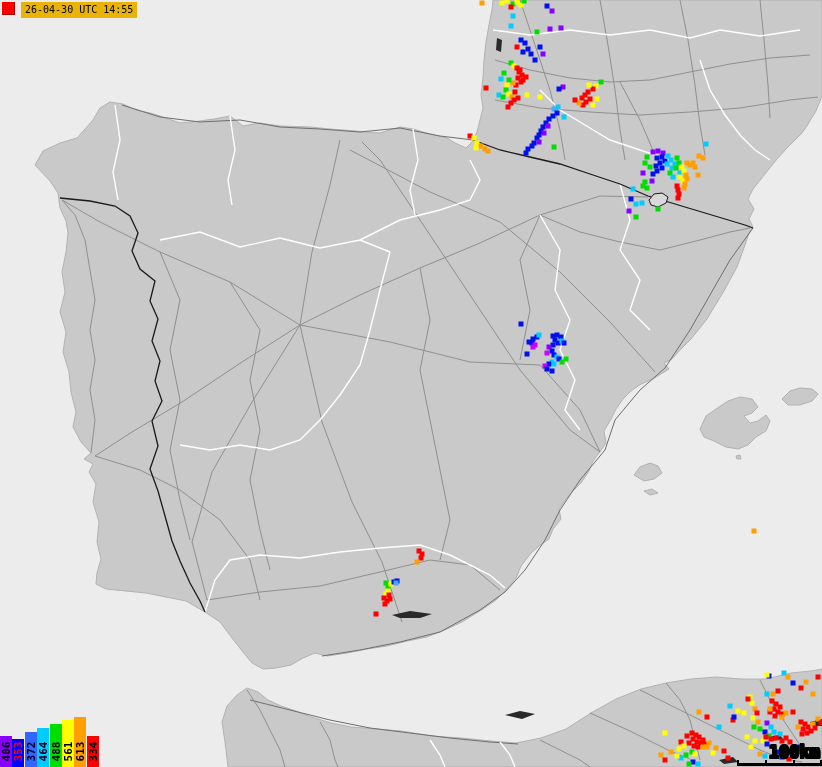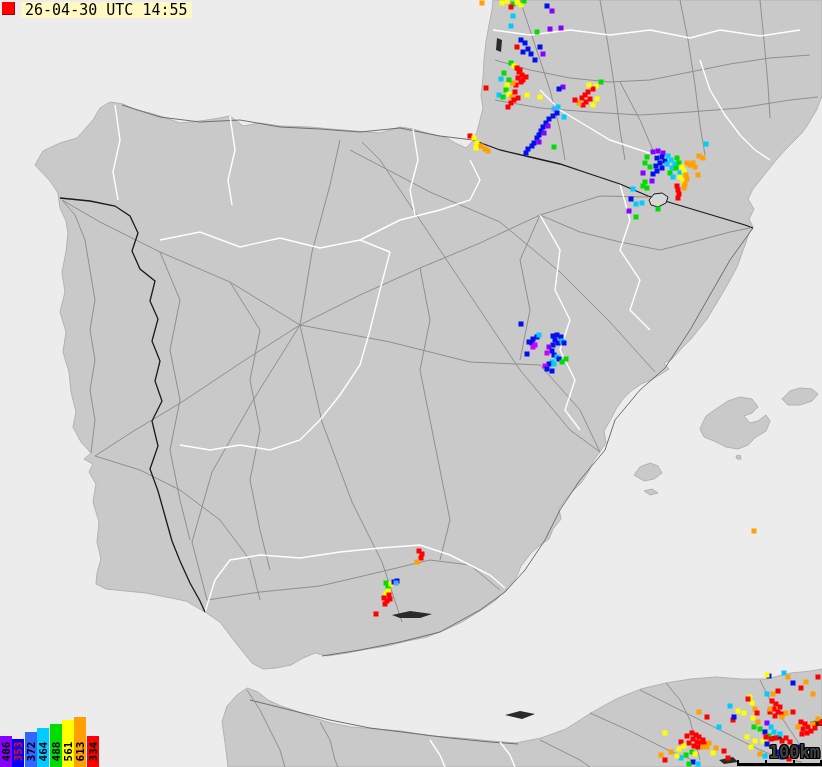--- a/index.html
+++ b/index.html
@@ -6,26 +6,26 @@
   .map-root{position:relative;width:822px;height:767px;overflow:hidden;background:#ececec;font-family:"DejaVu Sans Mono","Liberation Mono",monospace;}
   svg{position:absolute;left:0;top:0;}
   .land{fill:#c9c9c9;stroke:#b2b2b2;stroke-width:1;}
   .road{fill:none;stroke:#8f8f8f;stroke-width:1;}
   .road2{fill:none;stroke:#6e6e6e;stroke-width:1;}
   .border{fill:none;stroke:#1a1a1a;stroke-width:1.3;}
   .admin{fill:none;stroke:#ffffff;stroke-width:1.4;}
   .terrain{fill:#2a2a2a;stroke:none;}
   .header-box{position:absolute;left:2px;top:2px;display:flex;align-items:flex-start;z-index:30;}
   .marker-square{width:12px;height:12px;background:#ff0000;border-right:1px solid #aa0000;border-bottom:1px solid #aa0000;}
-  .header-text{margin-left:6px;background:#fef9c3;padding:0 4px;font-size:15px;line-height:16px;color:#000;}
+  .header-text{margin-left:6px;background:#eab308;padding:0 4px;font-size:10px;line-height:16px;color:#000;}
   .legend{position:absolute;left:0;bottom:0;width:102px;height:52px;z-index:30;}
   .legend-bar{position:absolute;bottom:0;width:12px;}
   .legend-label{position:absolute;left:50%;bottom:9px;transform:translateX(-50%) rotate(-90deg);font-size:11px;font-weight:bold;white-space:nowrap;letter-spacing:0px;}
   .scale-wrap{position:absolute;right:0;bottom:0;z-index:25;}
-  .scale-label{position:absolute;right:2px;bottom:5px;color:#404040;font-size:17px;font-weight:bold;
+  .scale-label{position:absolute;right:2px;bottom:5px;color:#000000;font-size:17px;font-weight:bold;
     text-shadow:-1px -1px 0 #000,1px -1px 0 #000,-1px 1px 0 #000,1px 1px 0 #000,0 -1px 0 #000,0 1px 0 #000,-1px 0 0 #000,1px 0 0 #000;}
   .scale-bar{position:absolute;right:0;bottom:1px;width:85px;height:3px;background:#000;}
   .scale-tick{position:absolute;bottom:0;width:2px;height:6px;background:#000;}
 </style>
 </head>
 <body>
 
 <div class="map-root">
   <svg width="822" height="767" viewBox="0 0 822 767">
 

